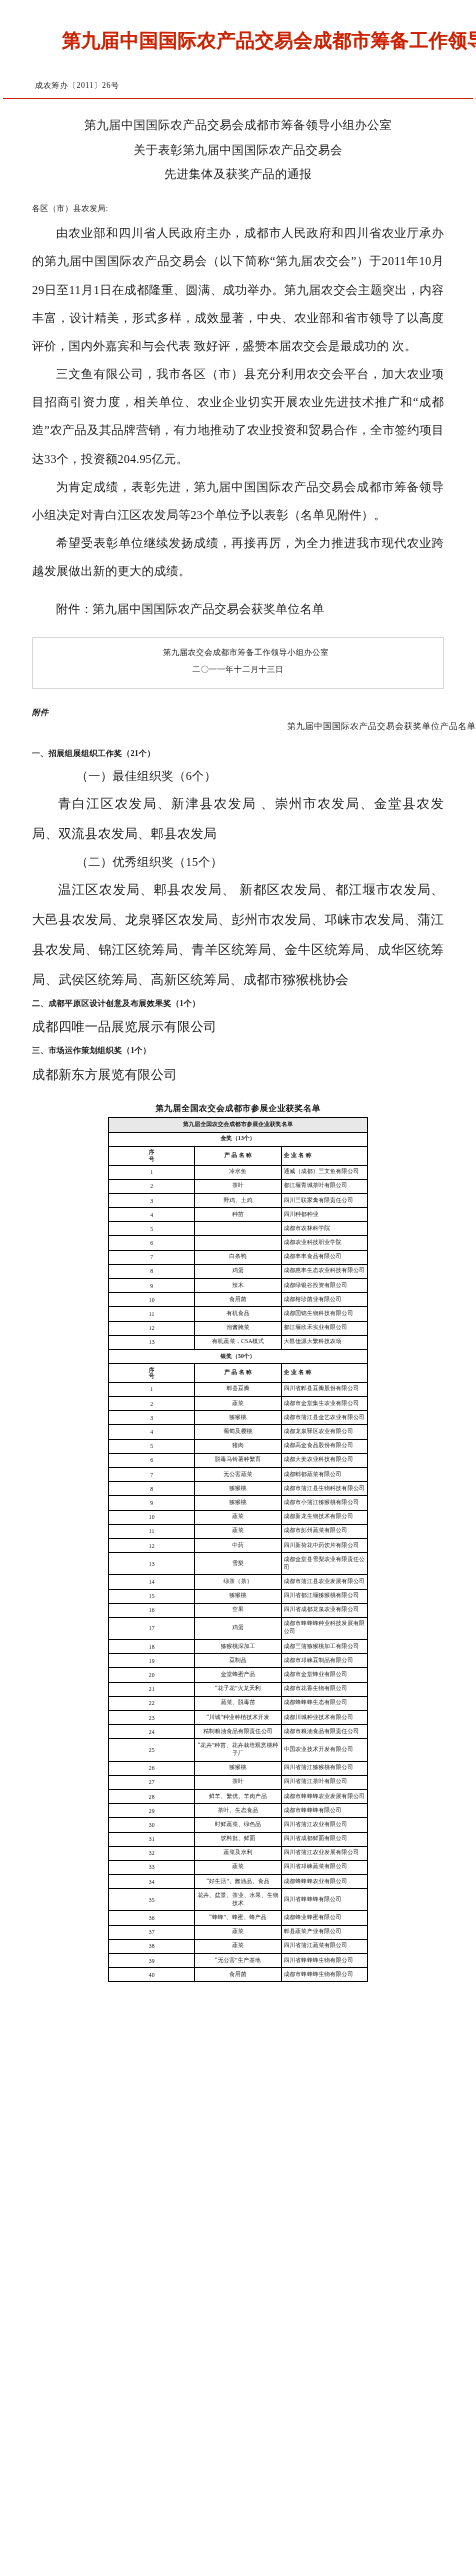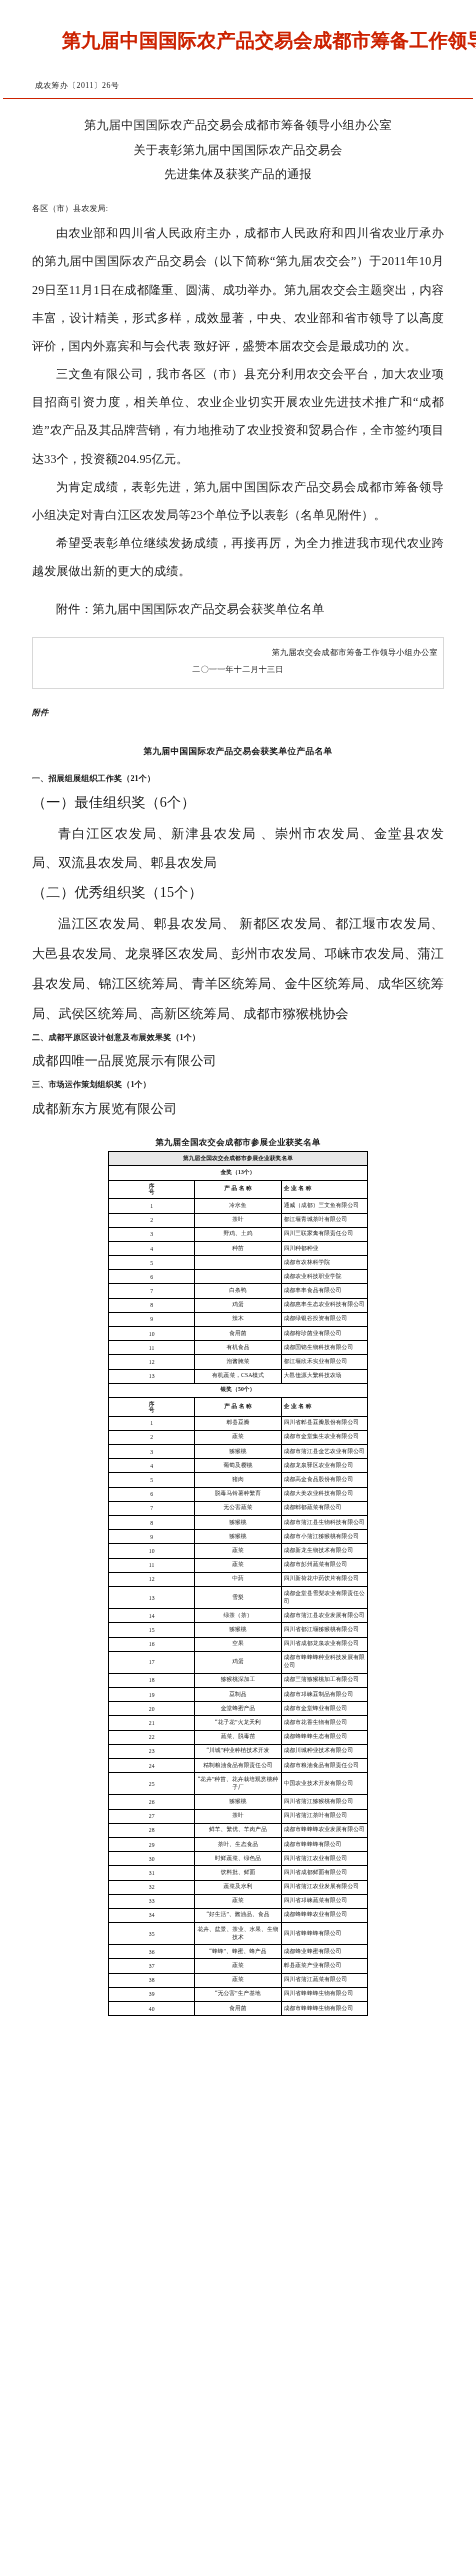--- a/index.html
+++ b/index.html
@@ -107,54 +107,55 @@
     border: 0.5px solid #d8d8d8;
     padding: 7.3px 0 9.4px 0;
   }
   .sign-line {
     font-size: 8px;
     line-height: 2.1;
     text-align: center;
     padding-right: 5.2px;
     letter-spacing: 0.3px;
   }
-  .sign-line.indent-a { padding-left: 21px; text-align: right; }
+  .sign-line.indent-a { padding-left: 21px; }
   .sign-line.indent-b { padding-left: 5.2px; }
 
   
   .attach-label {
     margin: 17.7px 0 0 32px;
     font-size: 8px;
     font-weight: bold;
     letter-spacing: 0.3px;
     font-style: italic;
   }
   .attach-title {
-    text-align: center;
+    text-align: right;
     font-size: 8.6px;
-    font-weight: bold;
-    margin-top: 28px;
+    font-weight: normal;
+    margin-top: 3px;
     letter-spacing: 0.4px;
   }
 
   
   .list-wrap {
     padding: 0 32px;
     margin-top: 12.5px;
   }
   .sec-head {
     font-size: 8px;
     font-weight: bold;
     line-height: 2.2;
     letter-spacing: 0.2px;
   }
   .sub-head {
-    font-size: 14px;
+    font-size: 12px;
     line-height: 2.2;
     letter-spacing: 0.2px;
+    margin-left: 44px;
   }
   .sec-body {
     font-size: 13px;
     line-height: 2.3;
     text-indent: 2em;
     text-align: justify;
     letter-spacing: 0.2px;
   }
   .sec-body.noindent { text-indent: 0; }
 

